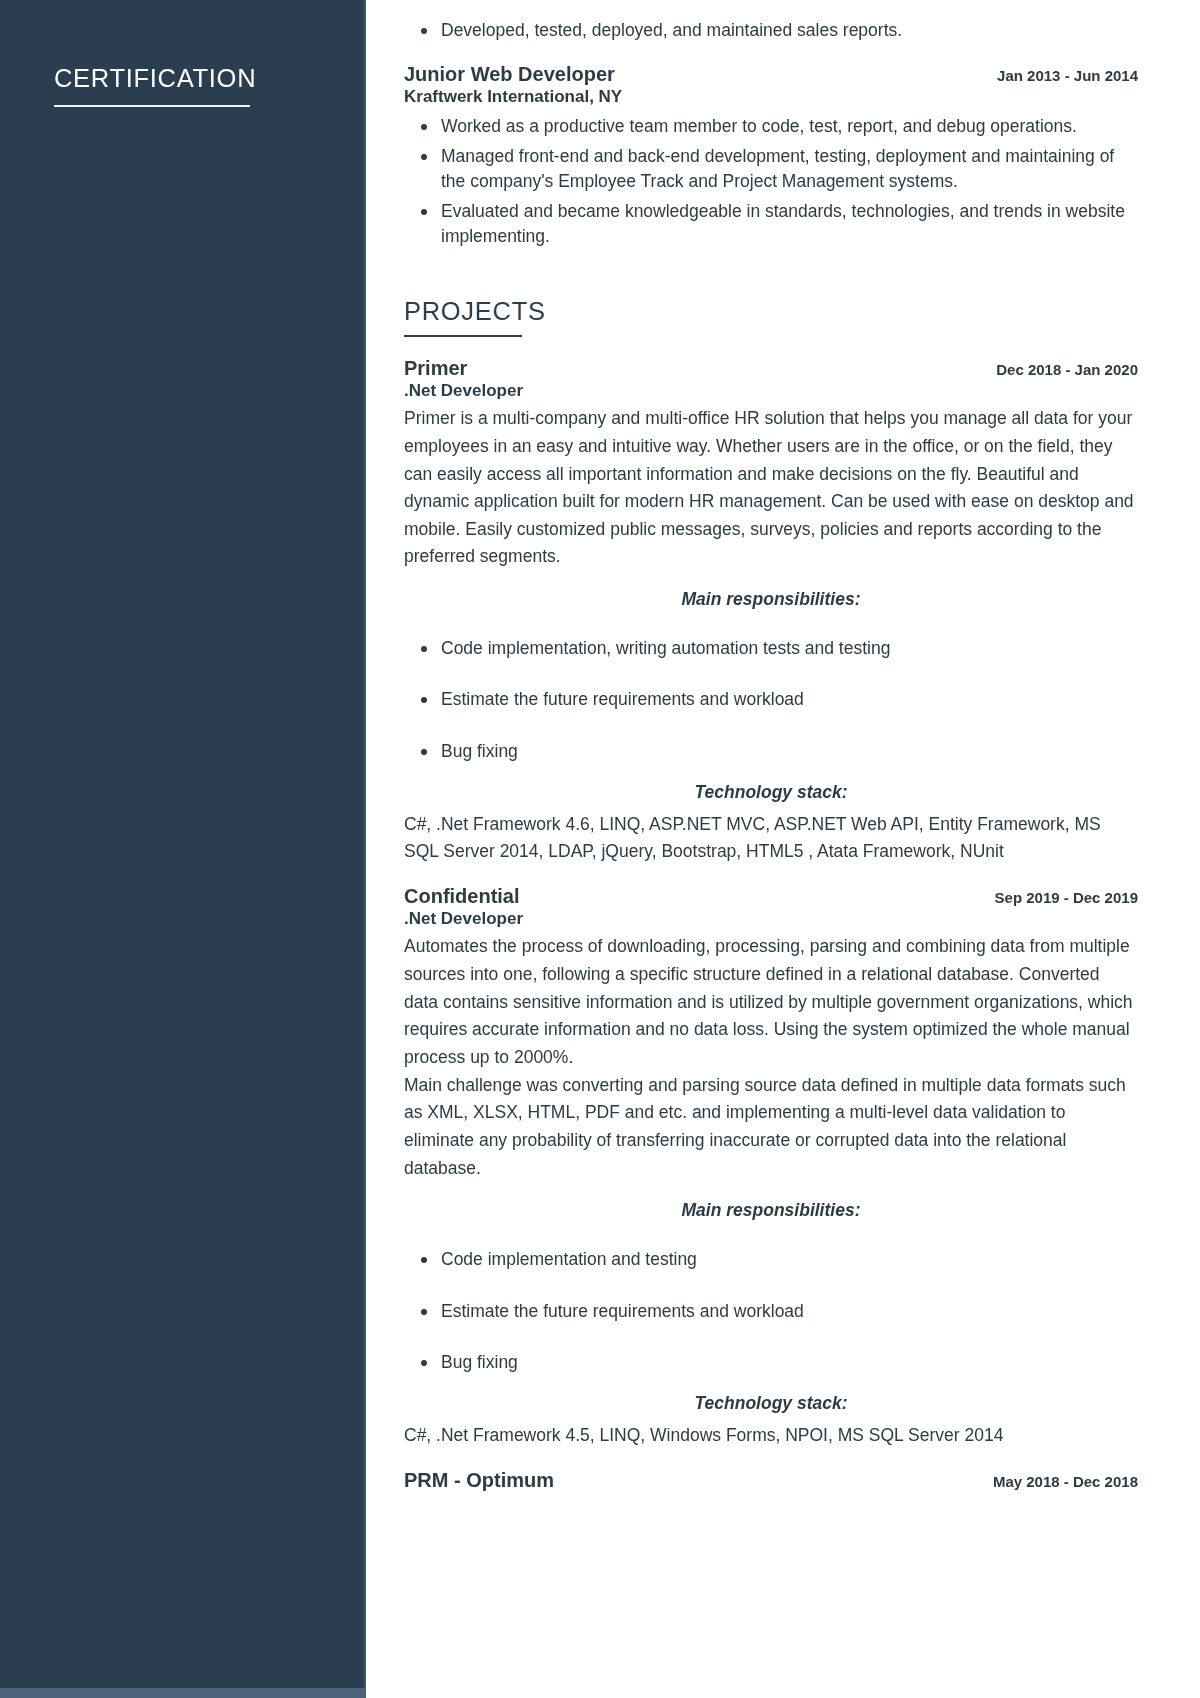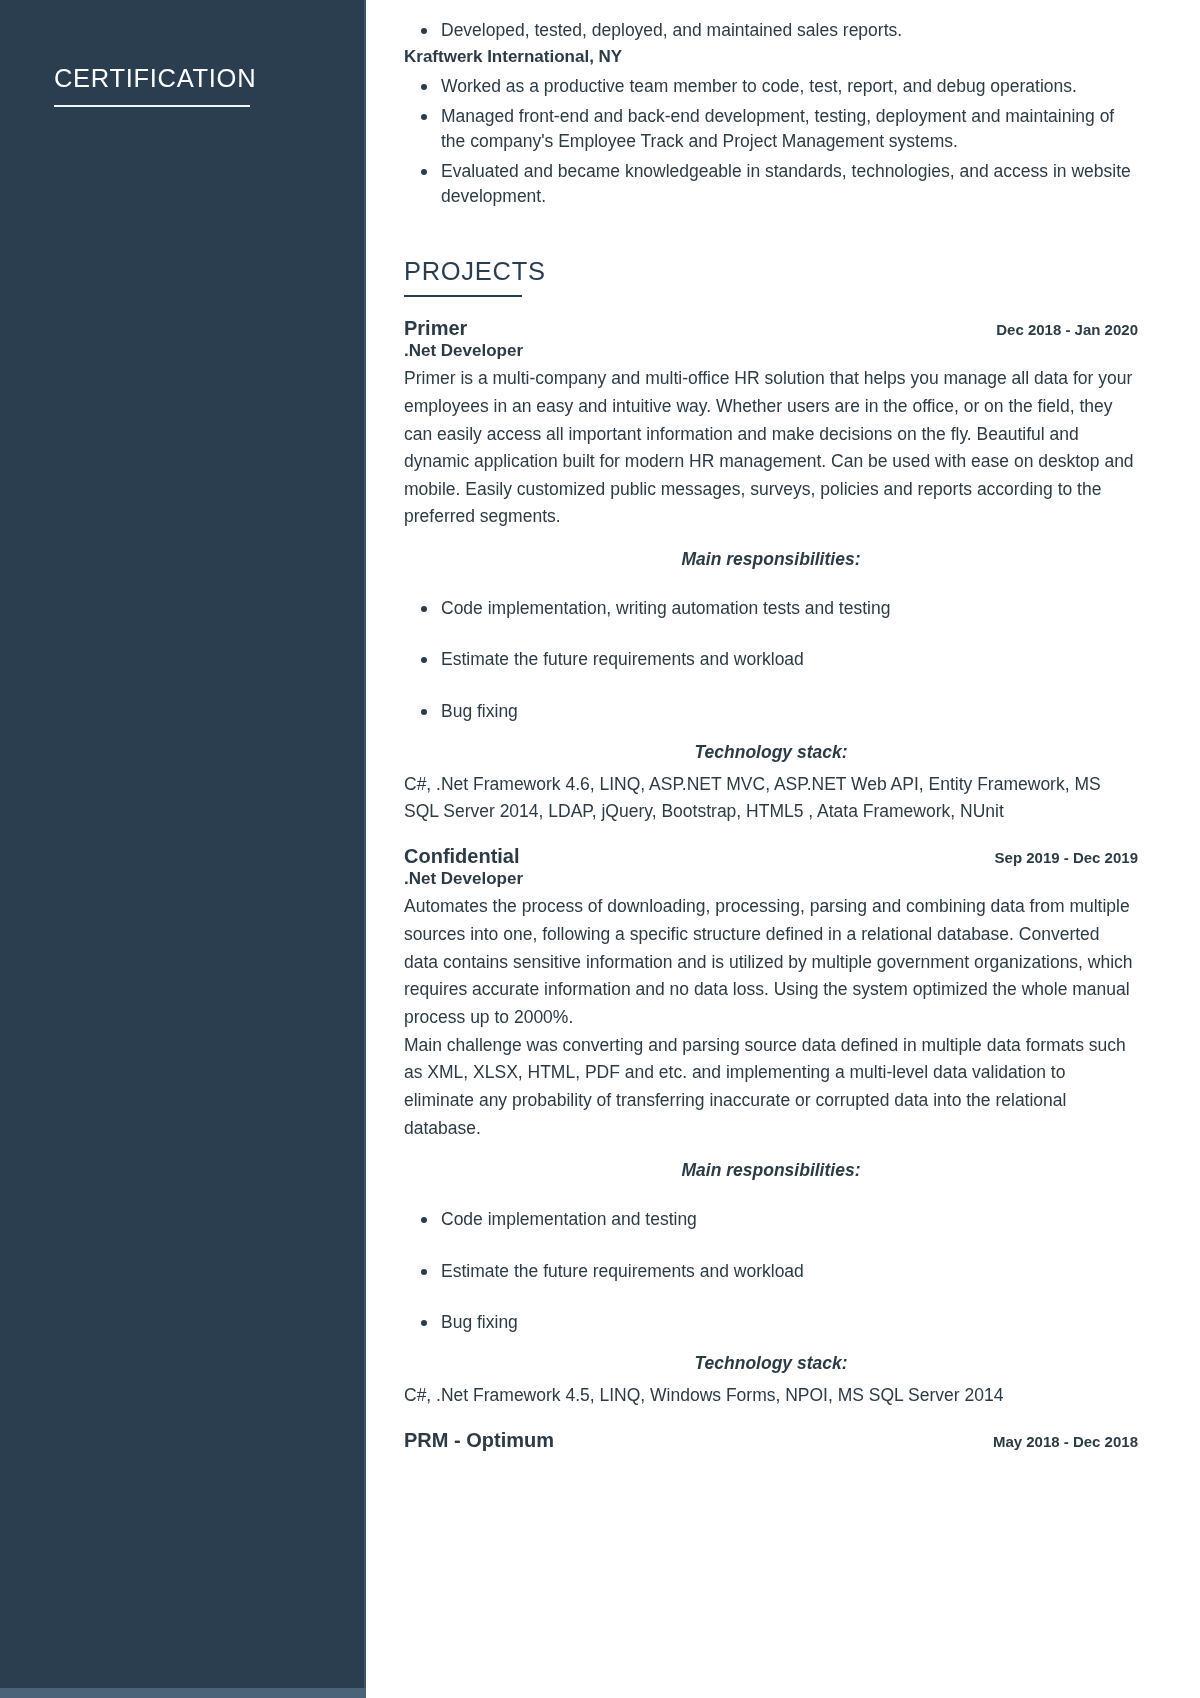--- a/index.html
+++ b/index.html
@@ -181,25 +181,29 @@
     <div class="sidebar-divider"></div>
     <div class="sidebar-accent"></div>
   </aside>
 
   <main class="main">
 
     <ul class="bullets">
       <li>Developed, tested, deployed, and maintained sales reports.</li>
     </ul>
 
+    <div class="entry-head">
+      <div class="entry-title">Junior Web Developer</div>
+      <div class="entry-date">Jan 2013 - Jun 2014</div>
+    </div>
     <div class="entry-sub">Kraftwerk International, NY</div>
     <ul class="bullets">
       <li>Worked as a productive team member to code, test, report, and debug operations.</li>
       <li>Managed front-end and back-end development, testing, deployment and maintaining of the company's Employee Track and Project Management systems.</li>
-      <li>Evaluated and became knowledgeable in standards, technologies, and access in website development.</li>
+      <li>Evaluated and became knowledgeable in standards, technologies, and trends in website implementing.</li>
     </ul>
 
     <div class="section-head">
       <div class="section-title">PROJECTS</div>
       <div class="section-rule"></div>
     </div>
 
     <div class="entry-head">
       <div class="entry-title">Primer</div>
       <div class="entry-date">Dec 2018 - Jan 2020</div>

